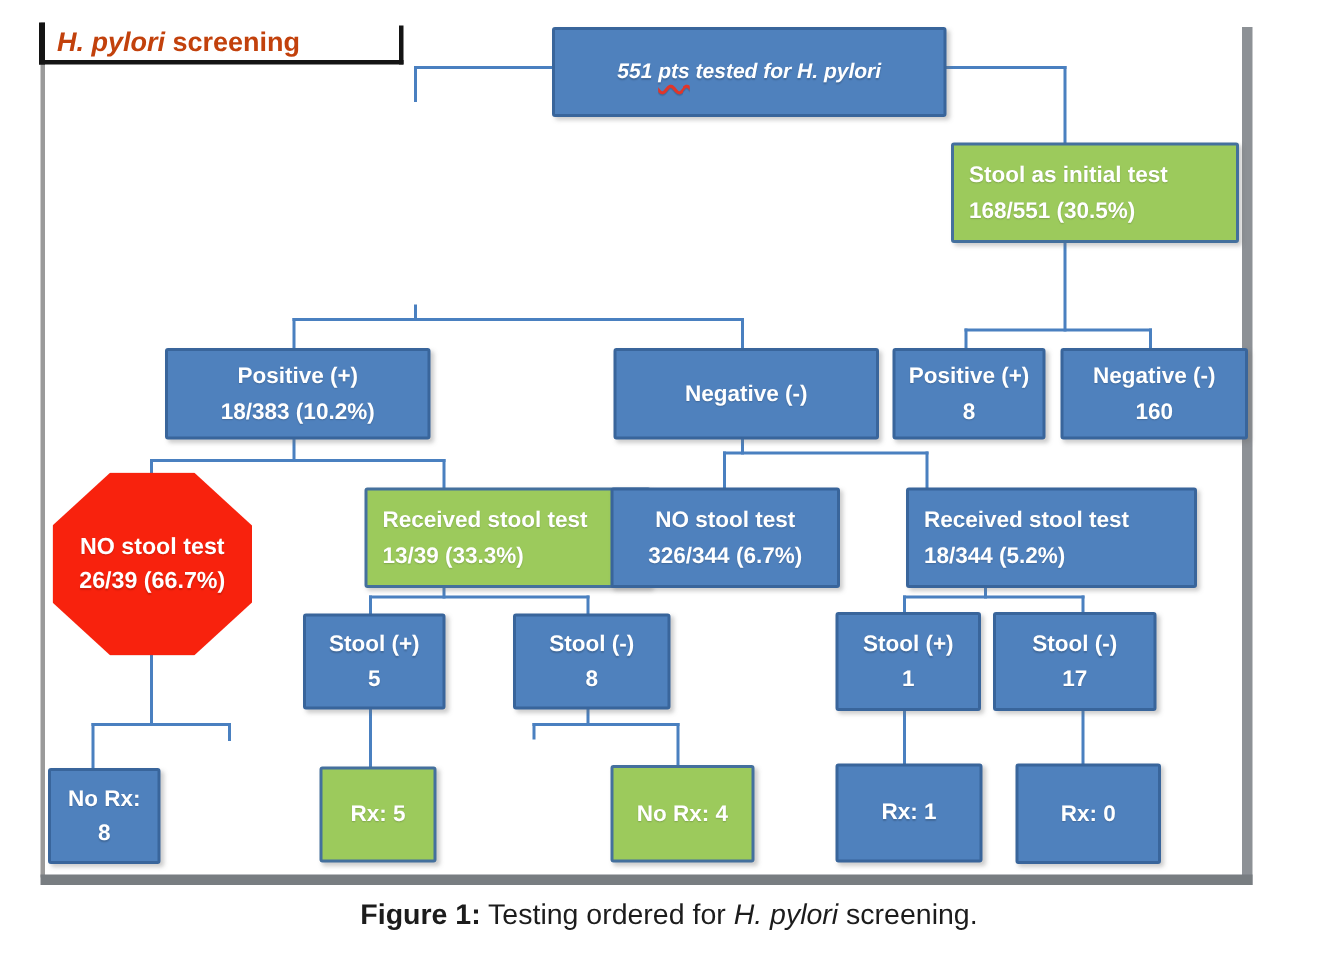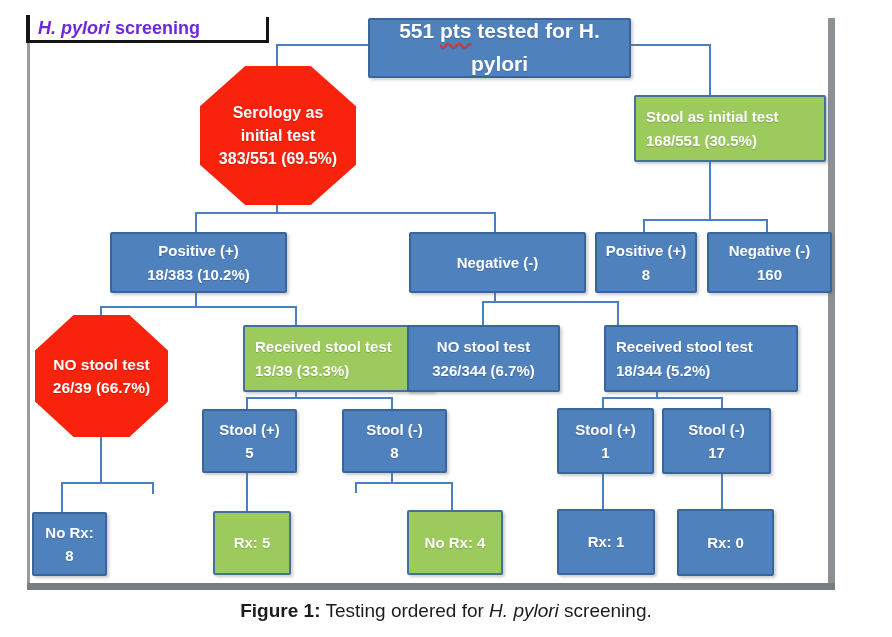--- a/index.html
+++ b/index.html
@@ -9,40 +9,40 @@
   }
   
   .frame-left{position:absolute;left:27px;top:15px;width:3px;height:570px;background:#9a9a9a;}
   .frame-right{position:absolute;left:828px;top:18px;width:7px;height:572px;background:#8d9196;}
   .frame-bottom{position:absolute;left:27px;top:583px;width:808px;height:7px;background:#787d81;}
   .label-leftbar{position:absolute;left:26px;top:15px;width:4px;height:28px;background:#141414;}
   .label-underline{position:absolute;left:26px;top:40px;width:243px;height:3px;background:#141414;}
   .label-tick{position:absolute;left:266px;top:17px;width:3px;height:26px;background:#141414;}
   .screen-label{
     position:absolute;left:38px;top:16px;width:230px;height:24px;
-    font-size:18px;font-weight:bold;color:#6d28d9;line-height:24px;z-index:5;
+    font-size:18px;font-weight:bold;color:#c2410c;line-height:24px;z-index:5;
   }
   .screen-label .it{font-style:italic;}
   
   .cn{position:absolute;background:#4a80c0;z-index:1;}
   
   .box,.oct{
     position:absolute;display:flex;flex-direction:column;justify-content:center;align-items:center;
     color:#ffffff;font-weight:bold;text-align:center;z-index:2;
     text-shadow:0 1px 1px rgba(0,0,0,0.18);
   }
   .box{border-radius:2px;box-shadow:2px 2px 3px rgba(110,110,110,0.35);}
   .blue{background:#4f81bd;border:2px solid #39659b;}
   .green{background:#9cca5c;border:2px solid #44709d;}
   .oct{background:#f8220d;filter:drop-shadow(2px 2px 2px rgba(110,110,110,0.45));
        clip-path:polygon(29% 0,71% 0,100% 29%,100% 71%,71% 100%,29% 100%,0 71%,0 29%);}
   .left{align-items:flex-start;text-align:left;padding-left:10px;margin-left:36px;}
   .bl{line-height:1.55;font-size:15px;}
   .bl3{line-height:1.45;font-size:16px;}
-  .root-line{font-size:21px;}
+  .root-line{font-size:14px;font-style:italic;}
   .misspell{text-decoration:underline wavy #e0362a;text-decoration-thickness:2px;text-underline-offset:4px;}
   .rx{font-size:17px;}
   .small-oct-line{font-size:15.5px;line-height:1.5;}
   
   .caption{
     position:absolute;left:0;top:600px;width:892px;text-align:center;
     font-size:19px;color:#1c1c1c;
   }
   .cap-bold{font-weight:bold;}
   .cap-italic{font-style:italic;}
@@ -108,25 +108,20 @@
   <div class="cn" style="left:355px;top:482px;width:2px;height:11px"></div>
   <div class="cn" style="left:451px;top:482px;width:2px;height:29px"></div>
 
   <div class="cn" style="left:602px;top:469px;width:2px;height:41px"></div>
   <div class="cn" style="left:721px;top:469px;width:2px;height:41px"></div>
 
   <div class="box blue" style="left:368px;top:18px;width:259px;height:56px">
     <div class="bl root-line"><span>551 </span><span class="misspell">pts</span><span> tested for H. pylori</span></div>
   </div>
 
-  <div class="oct" style="left:200px;top:66px;width:156px;height:139px">
-    <div class="bl3">Serology as</div>
-    <div class="bl3">initial test</div>
-    <div class="bl3">383/551 (69.5%)</div>
-  </div>
 
   <div class="box green left" style="left:598px;top:95px;width:178px;height:63px">
     <div class="bl">Stool as initial test</div>
     <div class="bl">168/551 (30.5%)</div>
   </div>
 
   <div class="box blue" style="left:110px;top:232px;width:173px;height:57px">
     <div class="bl">Positive (+)</div>
     <div class="bl">18/383 (10.2%)</div>
   </div>

